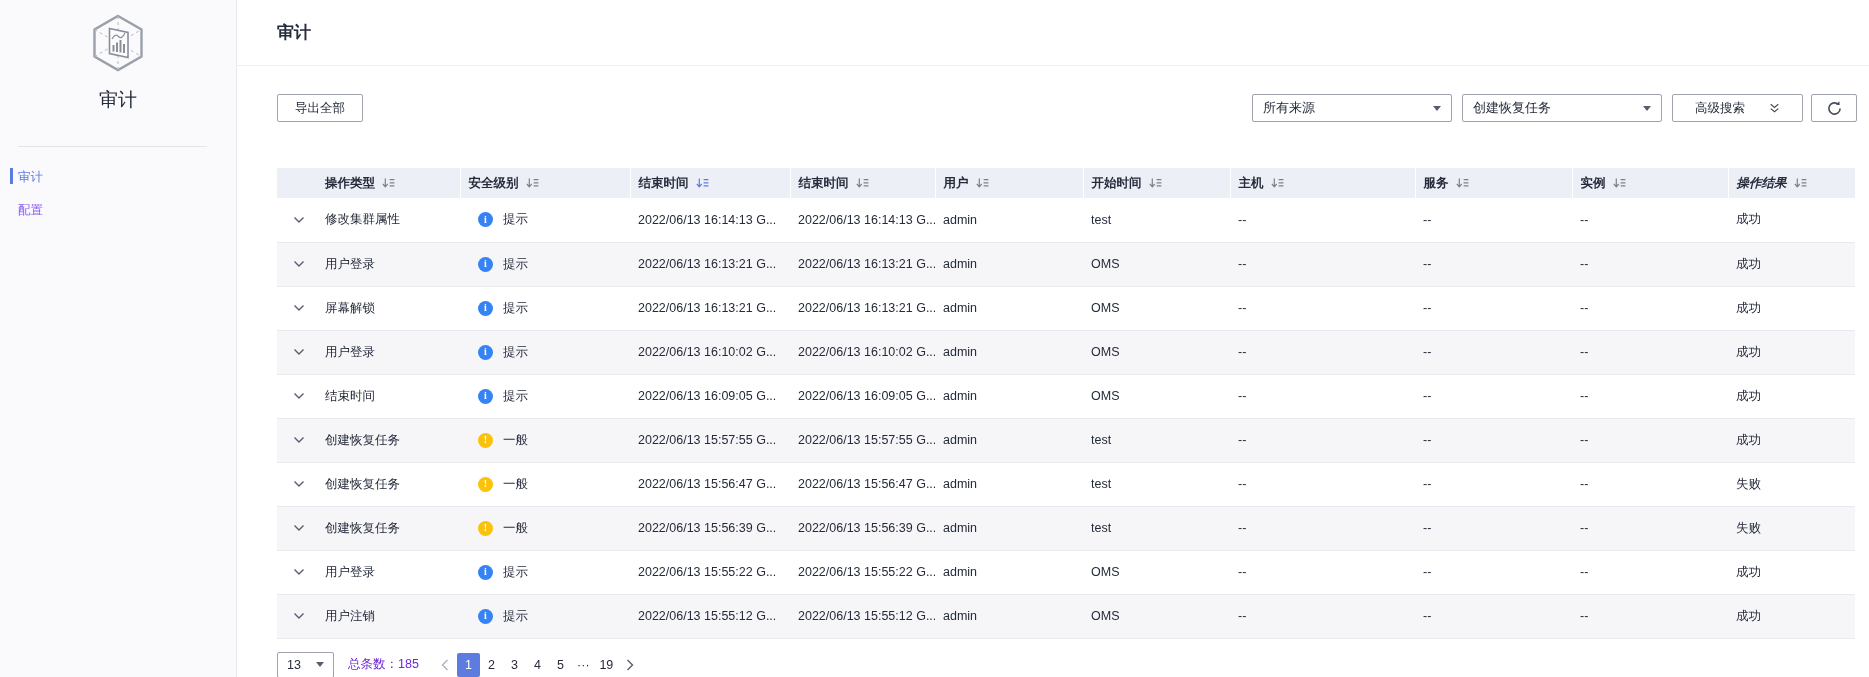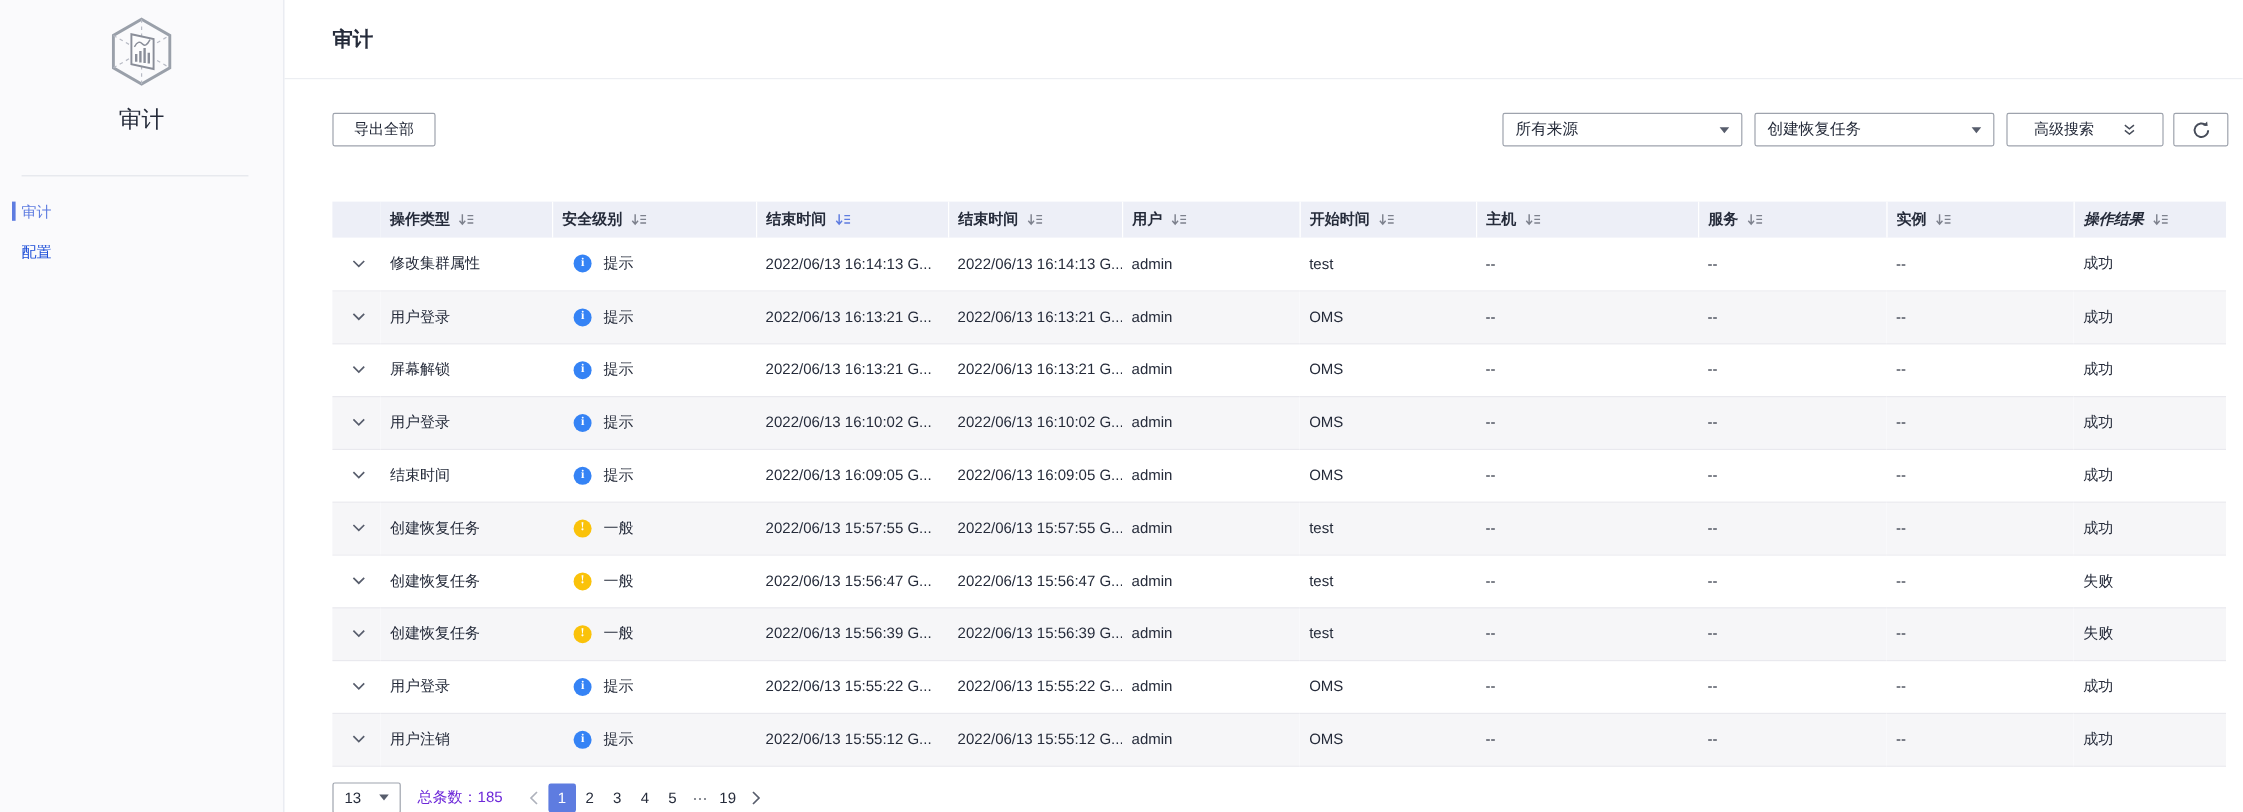--- a/index.html
+++ b/index.html
@@ -10,21 +10,21 @@
     color:#252b3a; background:#fff; font-size:12.5px;
   }
   .app { display:flex; height:100%; }
 
   
   .sidebar { width:237px; flex:0 0 237px; background:#fafafc; border-right:1px solid #e7e9ef; }
   .logo-box { text-align:center; padding-top:14px; }
   .sidebar-title { text-align:center; font-size:19px; color:#252b3a; margin-top:12px; }
   .sidebar-divider { border:none; border-top:1px solid #e3e5ea; margin:33px 29px 0 18px; }
   .nav { margin-top:14px; }
-  .nav-item { position:relative; padding:8px 0 8px 18px; font-size:12.5px; color:#1d4ed8; cursor:pointer; }
+  .nav-item { position:relative; padding:8px 0 8px 18px; font-size:12.5px; color:#8b5cf6; cursor:pointer; }
   .nav-item .active-bar { display:none; position:absolute; left:10px; top:7px; width:3px; height:16px; background:var(--accent); }
   .nav-item.active { color:var(--accent); }
   .nav-item.active .active-bar { display:block; }
 
   
   .content { flex:1; min-width:0; }
   .page-header { height:66px; border-bottom:1px solid #eceef2; display:flex; align-items:center; padding-left:40px; }
   .page-title { font-size:17px; font-weight:600; margin:0; }
 
   .toolbar { display:flex; align-items:flex-start; margin:28px 12px 0 40px; }

